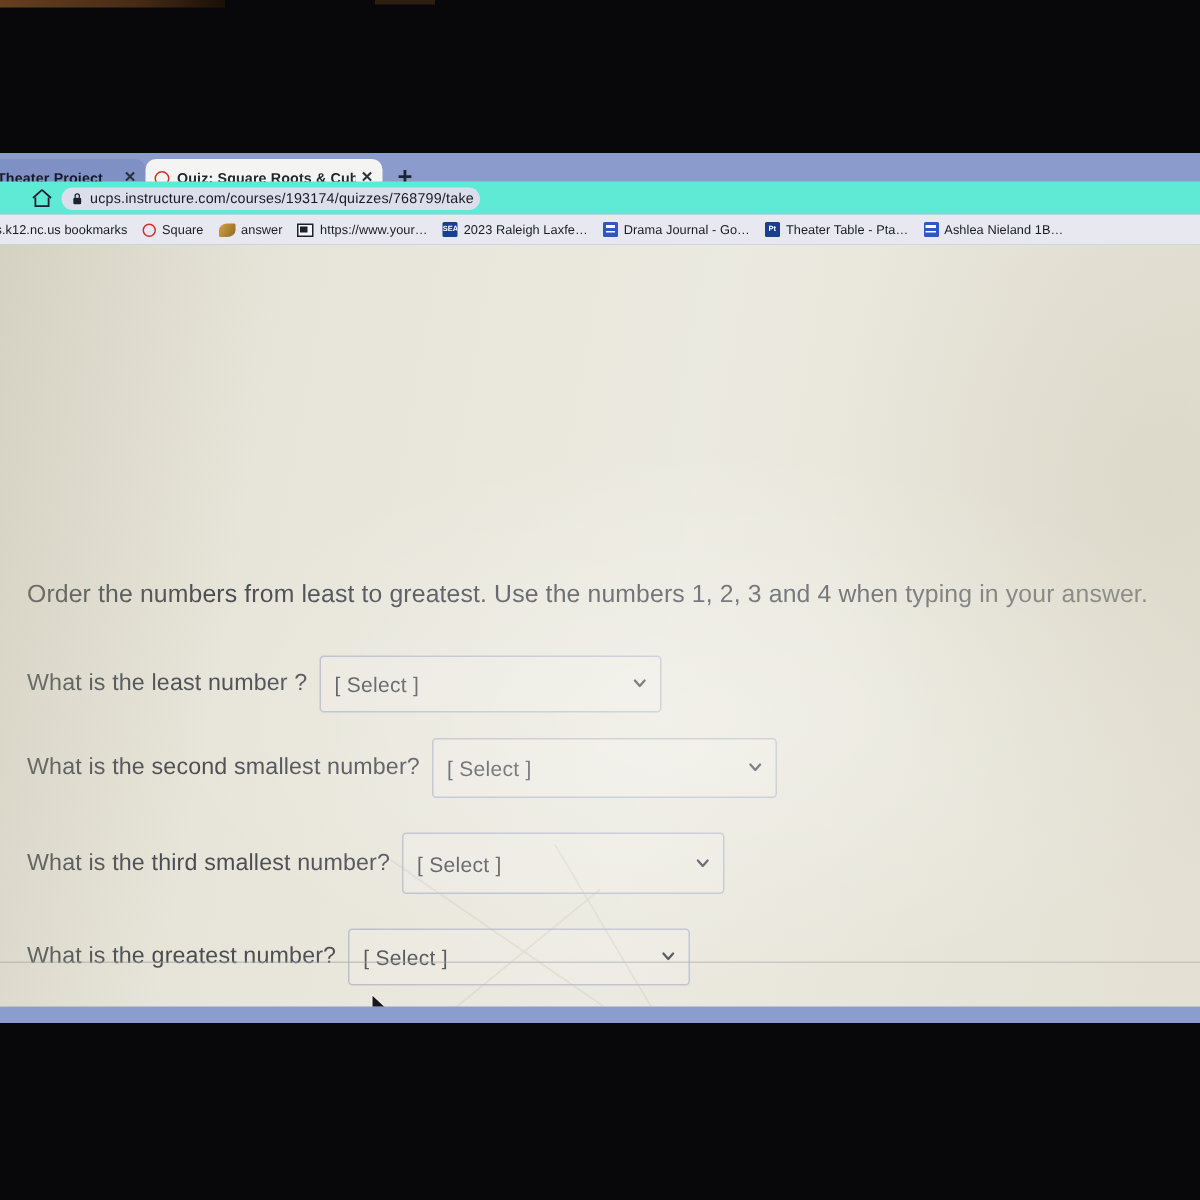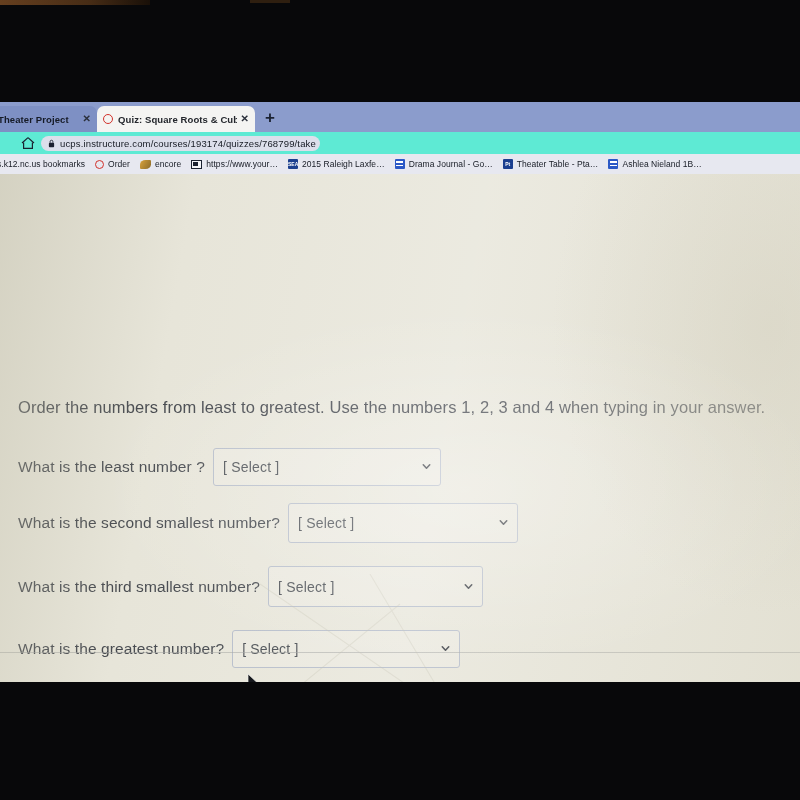--- a/index.html
+++ b/index.html
@@ -43,21 +43,21 @@
     top: 102px;
     width: 800px;
     height: 580px;
     background: #8b9dcd;
     overflow: hidden;
   }
 
   
   #tab-strip {
     position: relative;
-    height: 30px;
+    height: 19px;
     background: #8b9ccc;
   }
   .tab {
     position: absolute;
     top: 4px;
     height: 26px;
     border-radius: 7px 7px 0 0;
     display: flex;
     align-items: center;
     padding: 0 6px;
@@ -375,36 +375,36 @@
   </div>
 
   <div id="bookmarks-bar">
 
     <div class="bookmark" style="margin-left:-8px;">
       <span>s.k12.nc.us bookmarks</span>
     </div>
 
     <div class="bookmark">
       <span class="bm-ico bm-ring"></span>
-      <span>Order</span>
+      <span>Square</span>
     </div>
 
     <div class="bookmark">
       <span class="bm-ico bm-leaf"></span>
-      <span>encore</span>
+      <span>answer</span>
     </div>
 
     <div class="bookmark">
       <span class="bm-ico bm-mail"></span>
       <span>https://www.your…</span>
     </div>
 
     <div class="bookmark">
       <span class="bm-ico bm-square">SEA</span>
-      <span>2015 Raleigh Laxfe…</span>
+      <span>2023 Raleigh Laxfe…</span>
     </div>
 
     <div class="bookmark">
       <span class="bm-ico bm-doc"></span>
       <span>Drama Journal - Go…</span>
     </div>
 
     <div class="bookmark">
       <span class="bm-ico bm-square">Pt</span>
       <span>Theater Table - Pta…</span>

